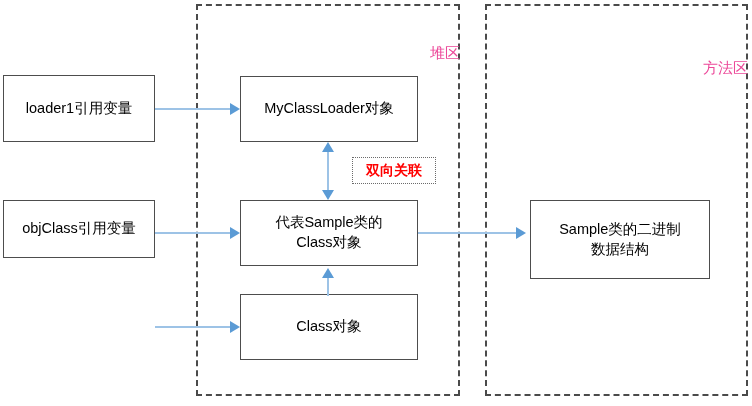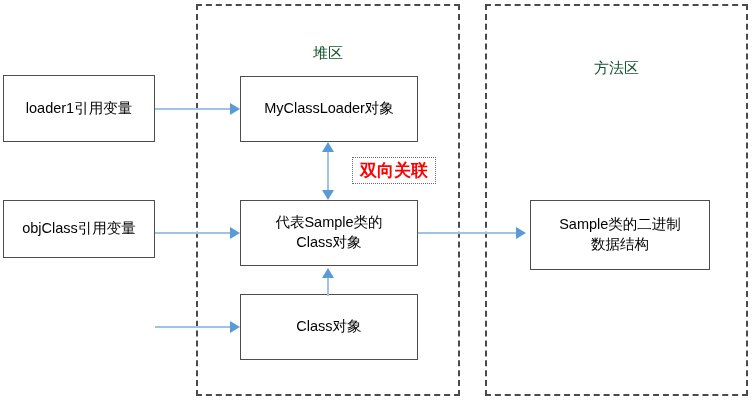--- a/index.html
+++ b/index.html
@@ -20,23 +20,23 @@
   }
   
   .region {
     position: absolute;
     border: 2px dashed #4a4a4a;
     background: transparent;
     box-sizing: border-box;
   }
   .region-label {
     position: absolute;
-    text-align: center;
+    text-align: right;
     font-size: 15px;
-    color: #14532d;
+    color: #ec4899;
     white-space: nowrap;
     line-height: 1;
   }
   
   .node {
     position: absolute;
     border: 1px solid #4d4d4d;
     background: #ffffff;
     box-sizing: border-box;
     display: flex;
@@ -76,21 +76,21 @@
     border-left: 6px solid transparent;
     border-right: 6px solid transparent;
     border-top: 10px solid #5b9bd5;
   }
   
   .annotation {
     position: absolute;
     border: 1px dotted #6b6b6b;
     background: #ffffff;
     color: #ff0000;
-    font-size: 17px;
+    font-size: 14px;
     display: flex;
     align-items: center;
     justify-content: center;
     box-sizing: border-box;
     white-space: nowrap;
     font-weight: bold;
   }
 </style>
 </head>
 <body>
@@ -118,21 +118,21 @@
 
   <div class="node" style="left:240px; top:200px; width:178px; height:66px; flex-direction:column;">
     <span>代表Sample类的</span>
     <span>Class对象</span>
   </div>
 
   <div class="node" style="left:240px; top:294px; width:178px; height:66px;">
     <span>Class对象</span>
   </div>
 
-  <div class="node" style="left:530px; top:200px; width:180px; height:70px; flex-direction:column;">
+  <div class="node" style="left:530px; top:200px; width:180px; height:79px; flex-direction:column;">
     <span>Sample类的二进制</span>
     <span>数据结构</span>
   </div>
 
   <div class="conn conn-h" style="left:155px; top:108px; width:78px;"></div>
   <div class="arrow arrow-right" style="left:230px; top:103px;"></div>
 
   <div class="conn conn-h" style="left:155px; top:232px; width:78px;"></div>
   <div class="arrow arrow-right" style="left:230px; top:227px;"></div>
 

